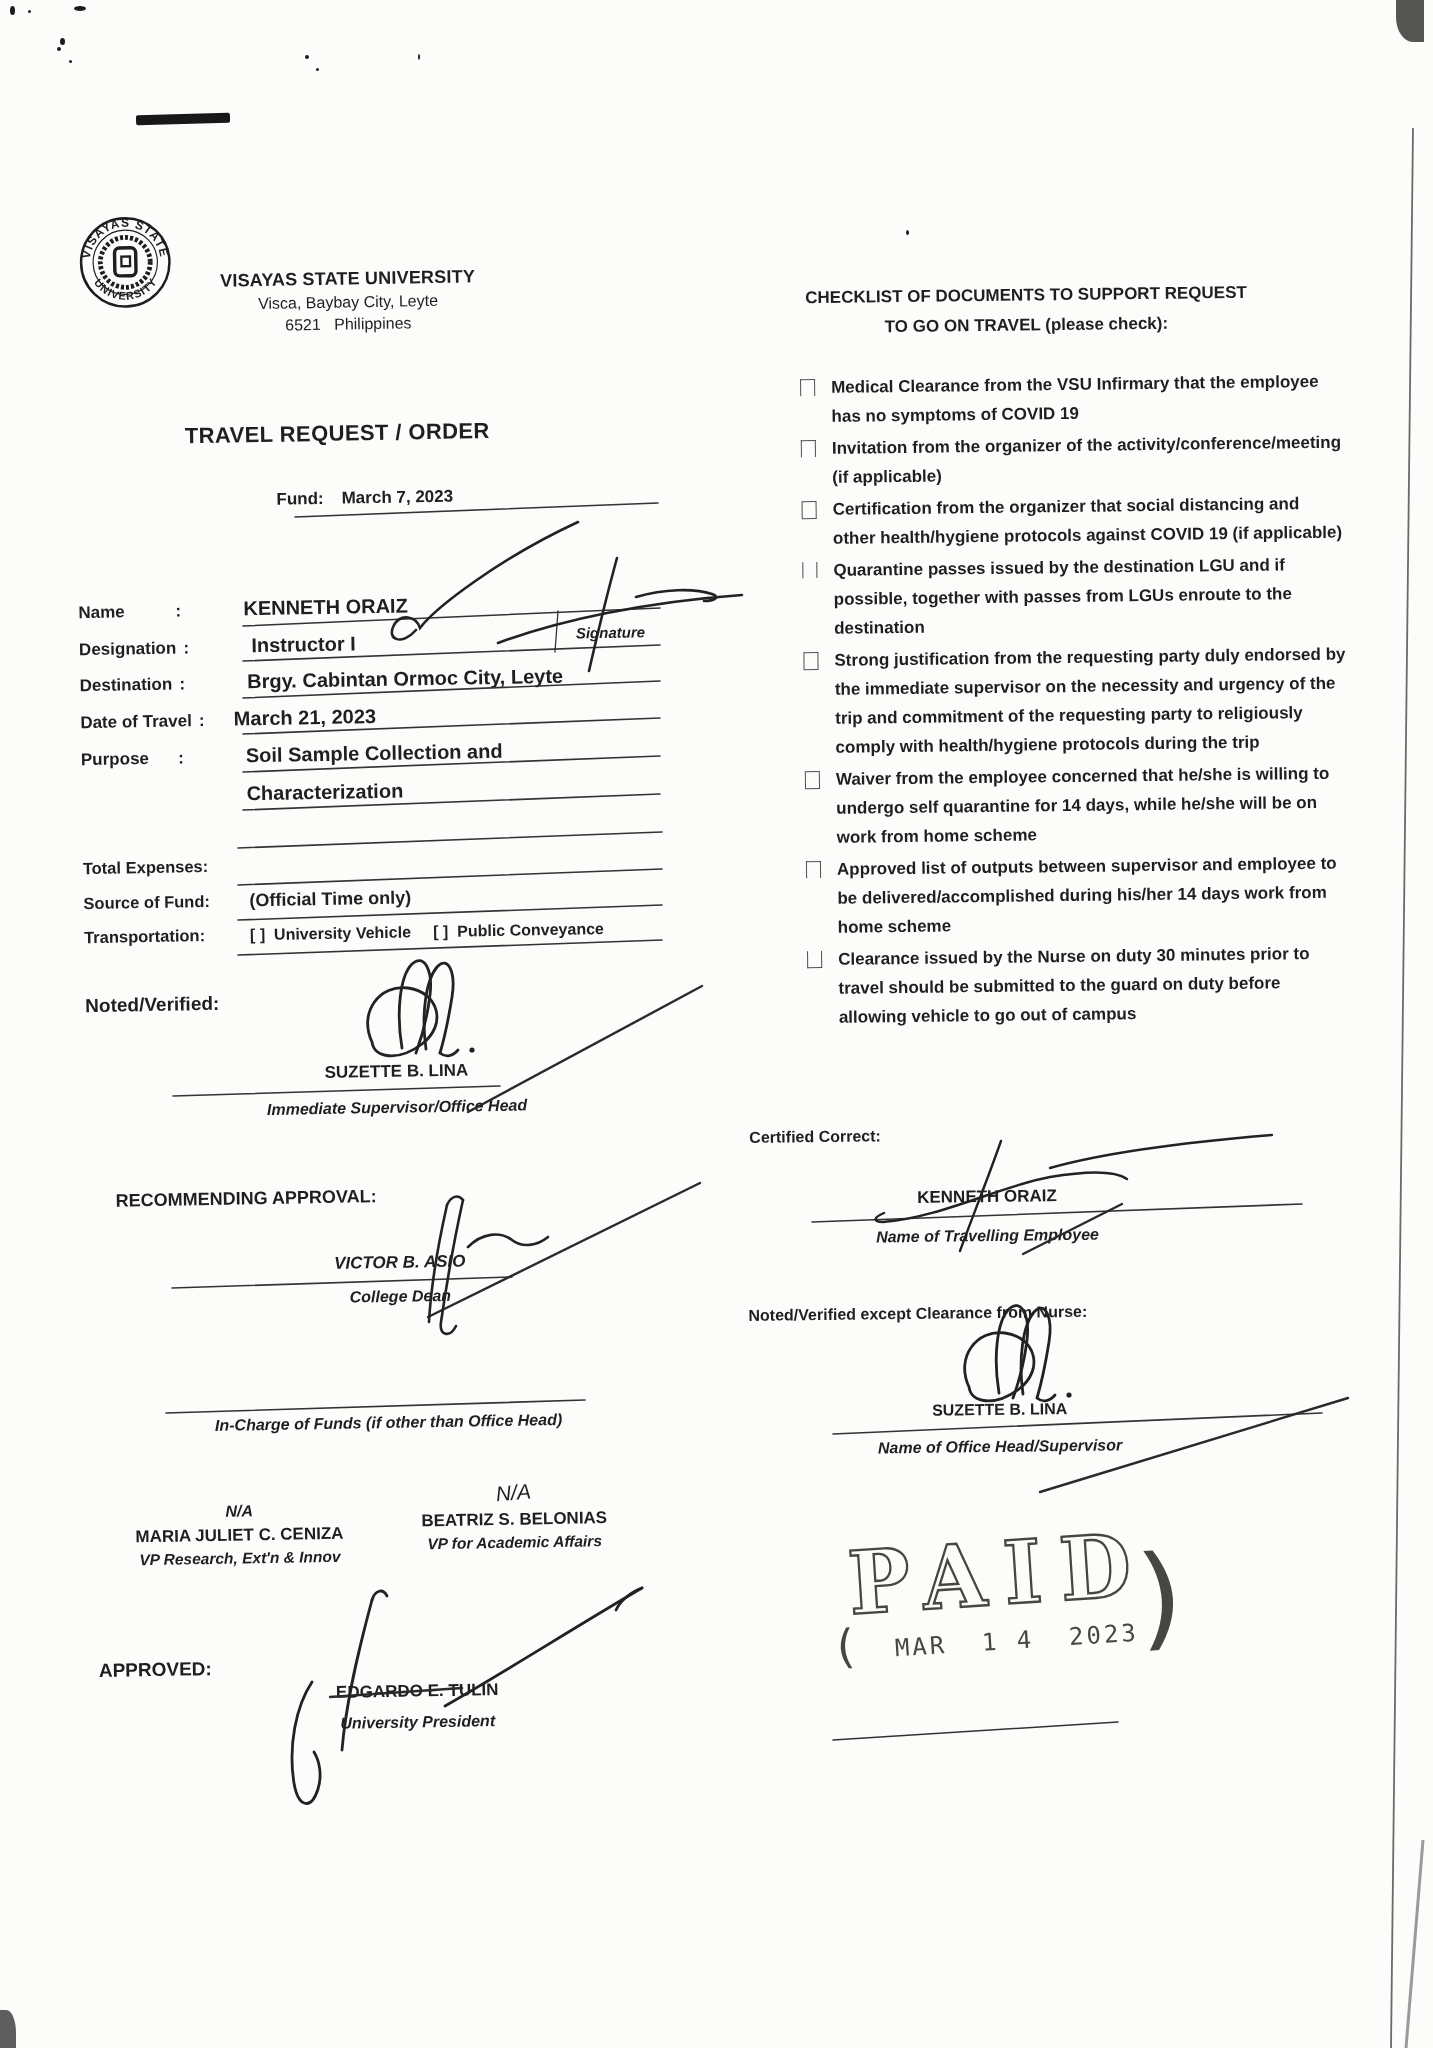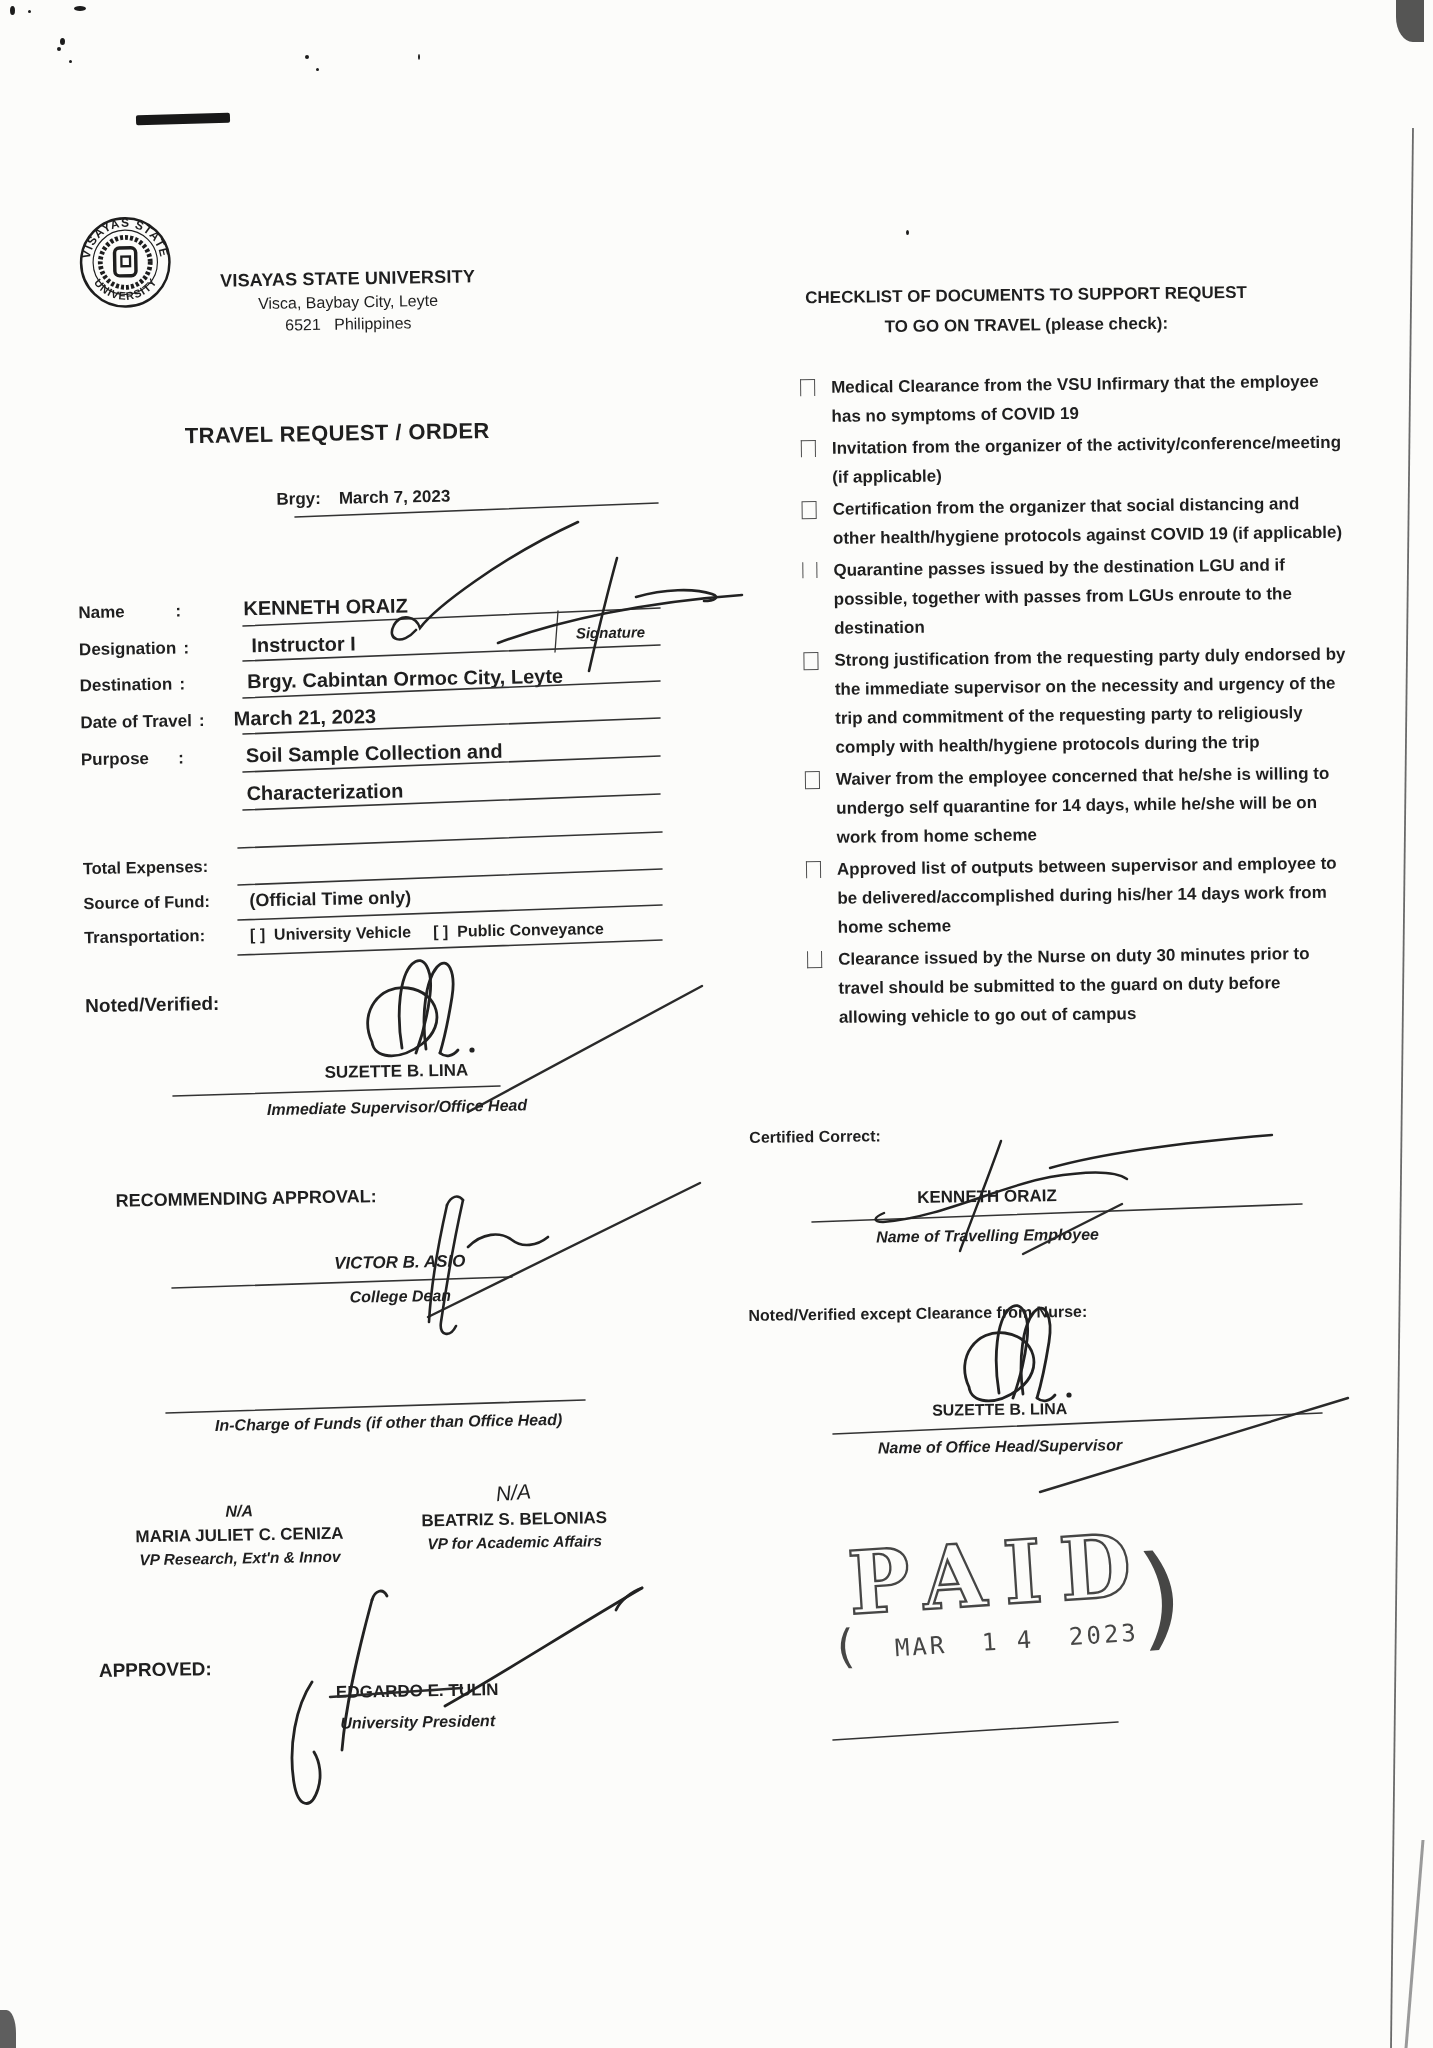--- a/index.html
+++ b/index.html
@@ -93,21 +93,21 @@
 
     <div class="abs ctr" style="left:140px;top:68px;width:300px;">
       <div class="uni-name">VISAYAS STATE UNIVERSITY</div>
       <div class="uni-line">Visca, Baybay City, Leyte</div>
       <div class="uni-line">6521   Philippines</div>
     </div>
 
     <div class="abs ctr form-title" style="left:87px;top:220px;width:380px;">TRAVEL REQUEST / ORDER</div>
 
     <div class="abs date-row" style="left:215px;top:288px;">
-      <span>Brgy:</span>
+      <span>Fund:</span>
       <span>March 7, 2023</span>
     </div>
 
     <div class="frow" style="top:395px;">
       <span class="flabel">Name</span><span class="fcolon">:</span><span class="fvalue">KENNETH ORAIZ</span>
     </div>
     <div class="frow" style="top:432px;">
       <span class="flabel">Designation</span><span class="fcolon">:</span><span class="fvalue">Instructor I</span>
     </div>
     <div class="frow" style="top:468px;">

